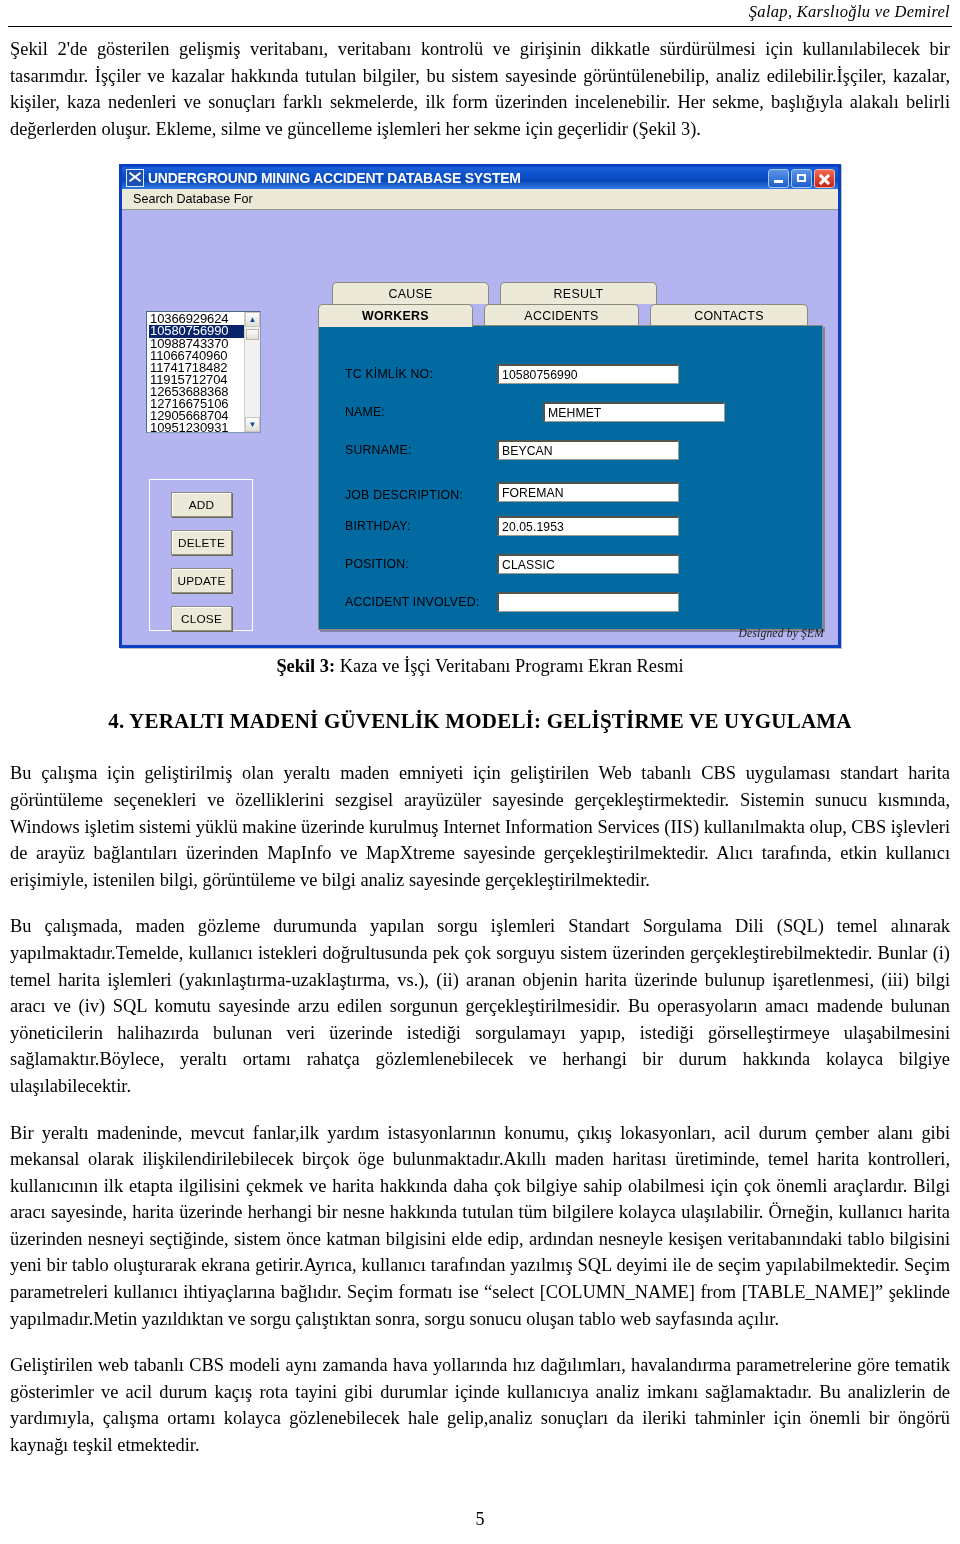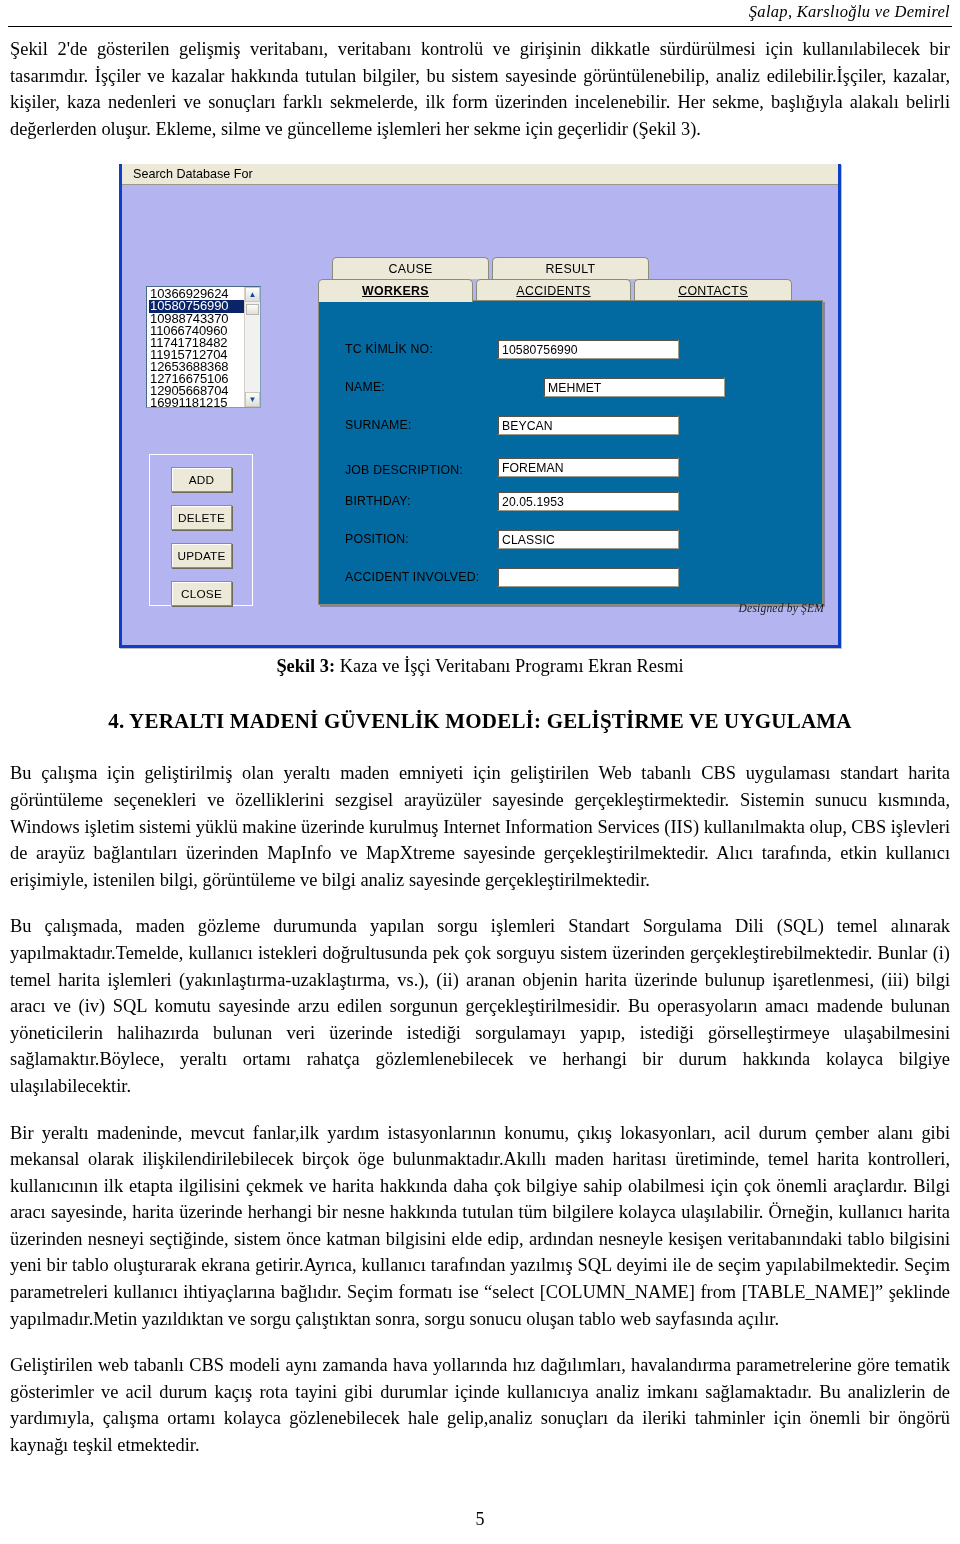--- a/index.html
+++ b/index.html
@@ -285,24 +285,24 @@
     left: 196px;
     top: 72px;
     width: 505px;
     height: 360px;
   }
   .tabrow {
     position: absolute;
     left: 0;
     height: 22px;
     display: flex;
-    gap: 4px;
+    gap: 12px;
   }
   .tabrow-top { top: 0; left: 14px; }
-  .tabrow-bottom { top: 22px; left: 0; text-decoration: underline; }
+  .tabrow-bottom { top: 22px; left: 0; }
 
   .tab {
     height: 22px;
     background: #ece9d8;
     border: 1px solid #8b8b7a;
     border-bottom: none;
     border-radius: 5px 5px 0 0;
     box-sizing: border-box;
     display: flex;
     align-items: center;
@@ -402,39 +402,48 @@
   <div class="hrule"></div>
 
   <div class="content">
 
     <p class="para">Şekil 2'de gösterilen gelişmiş veritabanı, veritabanı kontrolü ve girişinin dikkatle sürdürülmesi için kullanılabilecek bir tasarımdır. İşçiler ve kazalar hakkında tutulan bilgiler, bu sistem sayesinde görüntülenebilip, analiz edilebilir.İşçiler, kazalar, kişiler, kaza nedenleri ve sonuçları farklı sekmelerde, ilk form üzerinden incelenebilir. Her sekme, başlığıyla alakalı belirli değerlerden oluşur. Ekleme, silme ve güncelleme işlemleri her sekme için geçerlidir (Şekil 3).</p>
 
     <div class="figure-wrap">
 
       <div class="app-window">
 
+        <div class="titlebar">
+          <span class="title-icon"></span>
+          <span class="title-text">UNDERGROUND MINING ACCIDENT DATABASE SYSTEM</span>
+          <span class="title-buttons">
+            <span class="tb-btn tb-min"></span>
+            <span class="tb-btn tb-max"></span>
+            <span class="tb-btn tb-close"></span>
+          </span>
+        </div>
 
         <div class="menubar">
           <span class="menu-item">Search Database For</span>
         </div>
 
         <div class="client">
 
           <div class="listbox">
             <div class="list-items">
               <div class="list-item">10366929624</div>
               <div class="list-item selected">10580756990</div>
               <div class="list-item">10988743370</div>
               <div class="list-item">11066740960</div>
               <div class="list-item">11741718482</div>
               <div class="list-item">11915712704</div>
               <div class="list-item">12653688368</div>
               <div class="list-item">12716675106</div>
               <div class="list-item">12905668704</div>
-              <div class="list-item">16991181215</div>
+              <div class="list-item">10951230931</div>
             </div>
             <div class="list-scroll">
               <div class="sb-arrow sb-up">▲</div>
               <div class="sb-thumb"></div>
               <div class="sb-arrow sb-down">▼</div>
             </div>
           </div>
 
           <div class="btn-panel">
             <div class="xp-btn b1">ADD</div>

